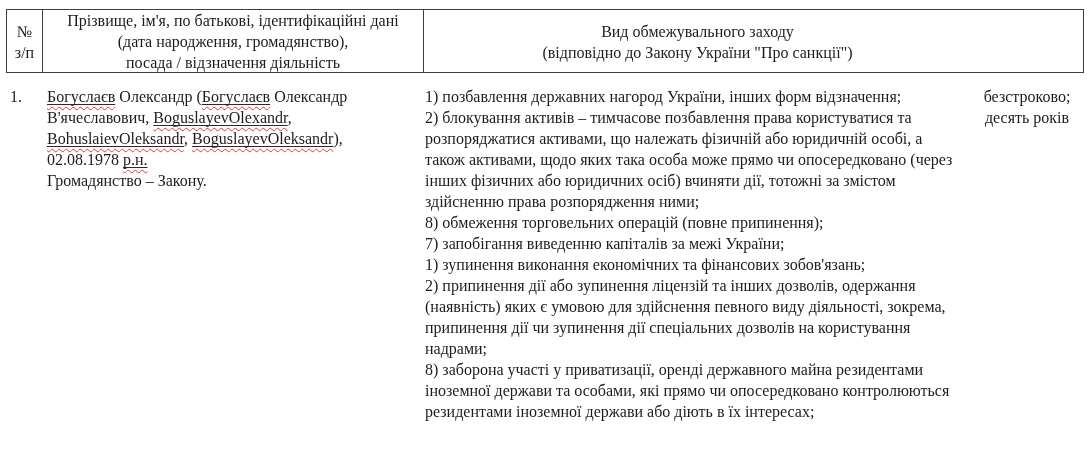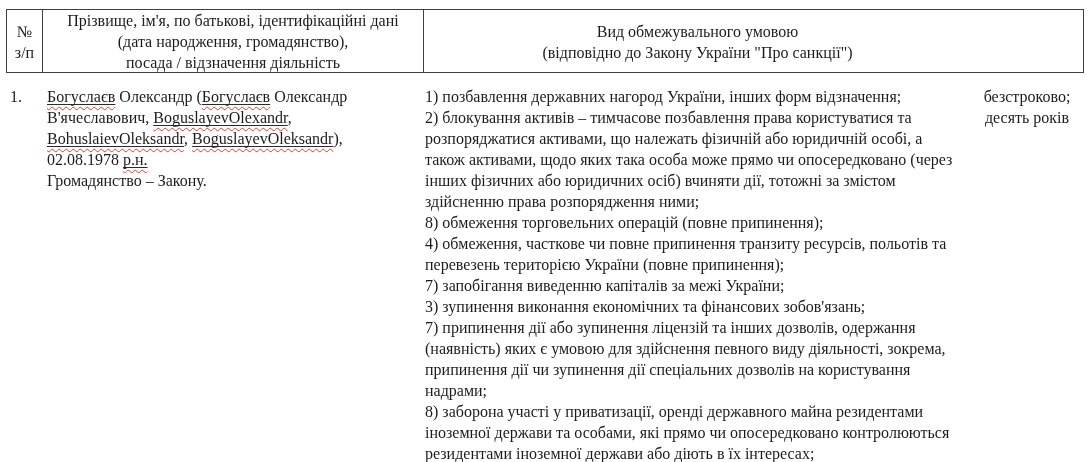--- a/index.html
+++ b/index.html
@@ -67,40 +67,39 @@
 <body>
 
 <div class="page">
 
   <div class="thead">
     <div class="th">№
 з/п</div>
     <div class="th">Прізвище, ім'я, по батькові, ідентифікаційні дані
 (дата народження, громадянство),
 посада / відзначення діяльність</div>
-    <div class="th">Вид обмежувального умовою
+    <div class="th">Вид обмежувального заходу
 (відповідно до Закону України "Про санкції")</div>
   </div>
 
   <div class="tbody">
     <div class="td c1">1.</div>
 
     <div class="td c2">
       <div class="para"><span class="mark"><span class="wavy">Богуслаєв</span></span> Олександр (<span class="mark"><span class="wavy">Богуслаєв</span></span> Олександр В'ячеславович, <span class="mark"><span class="wavy">BoguslayevOlexandr</span></span>, <span class="mark"><span class="wavy">BohuslaievOleksandr</span></span>, <span class="mark"><span class="wavy">BoguslayevOleksandr</span></span>), 02.08.1978 <span class="mark"><span class="wavy">р.н.</span></span></div>
       <div class="para">Громадянство – Закону.</div>
     </div>
 
     <div class="td c3">
         <div class="para">1) позбавлення державних нагород України, інших форм відзначення;</div>
         <div class="para">2) блокування активів – тимчасове позбавлення права користуватися та розпоряджатися активами, що належать фізичній або юридичній особі, а також активами, щодо яких така особа може прямо чи опосередковано (через інших фізичних або юридичних осіб) вчиняти дії, тотожні за змістом здійсненню права розпорядження ними;</div>
         <div class="para">8) обмеження торговельних операцій (повне припинення);</div>
-        <div class="para">4) обмеження, часткове чи повне припинення транзиту ресурсів, польотів та перевезень територією України (повне припинення);</div>
         <div class="para">7) запобігання виведенню капіталів за межі України;</div>
-        <div class="para">3) зупинення виконання економічних та фінансових зобов'язань;</div>
-        <div class="para">7) припинення дії або зупинення ліцензій та інших дозволів, одержання (наявність) яких є умовою для здійснення певного виду діяльності, зокрема, припинення дії чи зупинення дії спеціальних дозволів на користування надрами;</div>
+        <div class="para">1) зупинення виконання економічних та фінансових зобов'язань;</div>
+        <div class="para">2) припинення дії або зупинення ліцензій та інших дозволів, одержання (наявність) яких є умовою для здійснення певного виду діяльності, зокрема, припинення дії чи зупинення дії спеціальних дозволів на користування надрами;</div>
         <div class="para">8) заборона участі у приватизації, оренді державного майна резидентами іноземної держави та особами, які прямо чи опосередковано контролюються резидентами іноземної держави або діють в їх інтересах;</div>
       </div>
 
     <div class="td c4">безстроково;
 десять років</div>
   </div>
 
 </div>
 
 </body></html>

